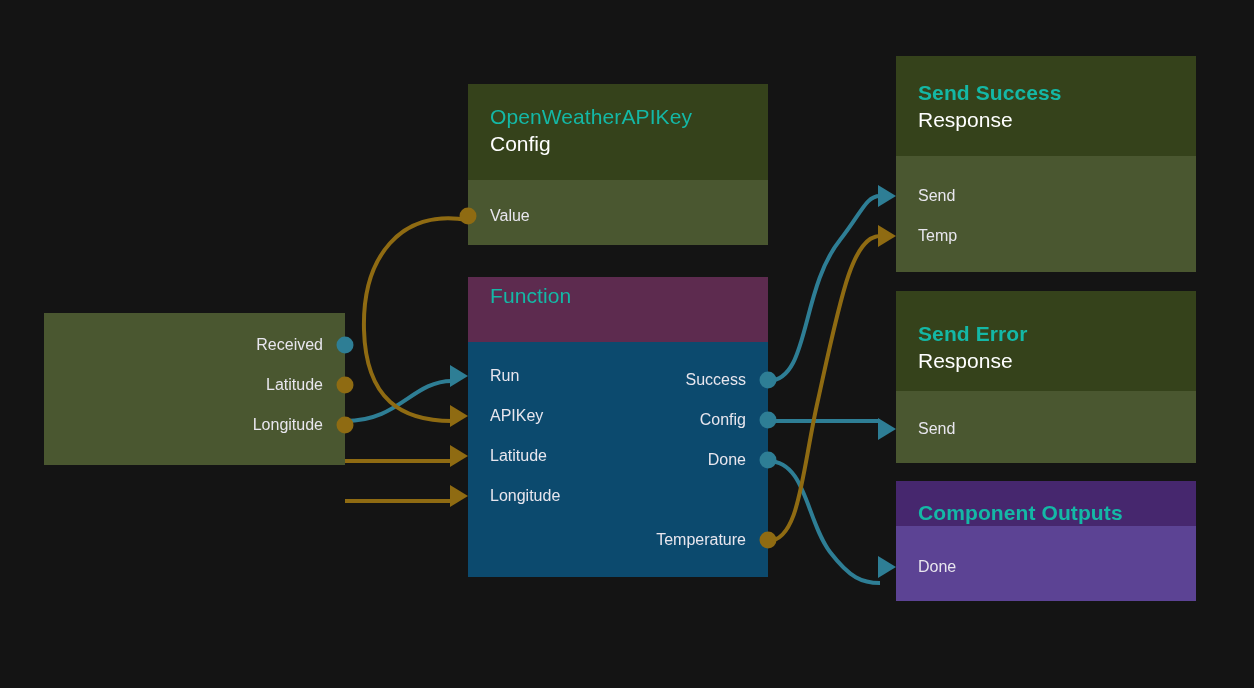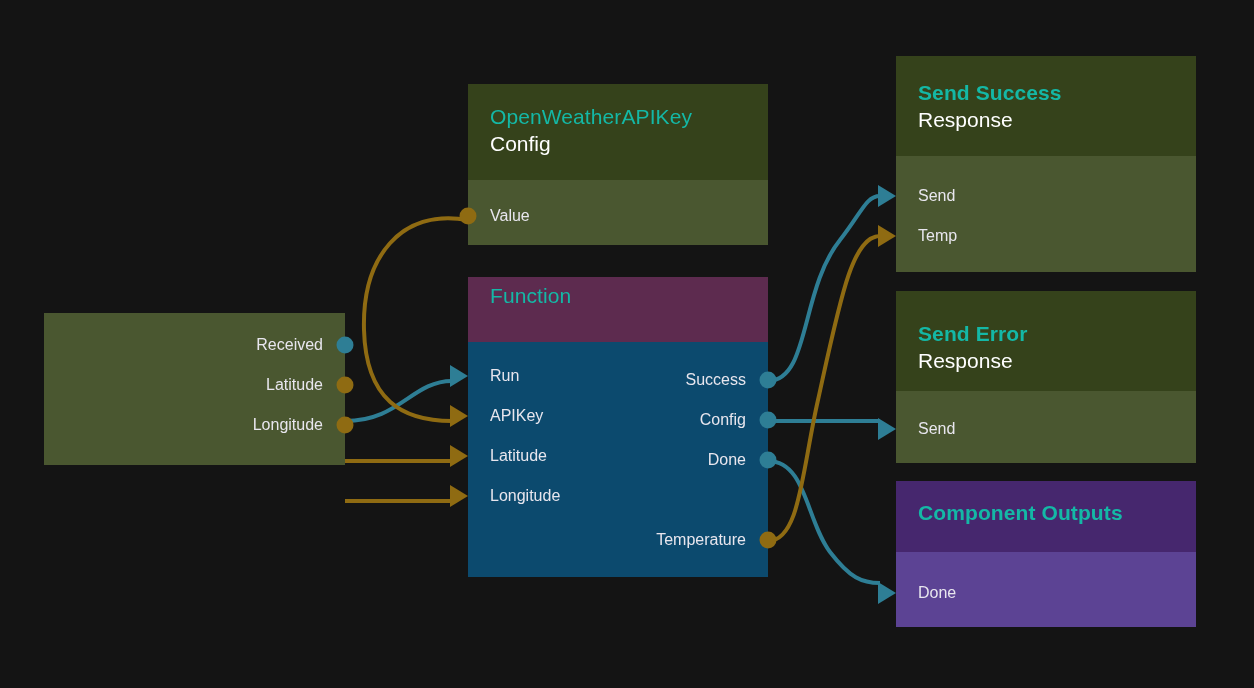--- a/index.html
+++ b/index.html
@@ -246,21 +246,21 @@
     </div>
     <div class="node-body" style="height:72px; padding-top:18px;">
       <div class="port-row in">
         <span class="marker arrow left" style="border-left-color:#2e7e95;"></span>
         <span class="port-label">Send</span>
       </div>
     </div>
   </div>
 
   <div class="node theme-violet" style="left:896px; top:481px; width:300px;">
-    <div class="node-header" style="height:71px; padding-top:19px;">
+    <div class="node-header" style="height:45px; padding-top:19px;">
       <div class="node-title">Component Outputs</div>
     </div>
     <div class="node-body" style="height:75px; padding-top:21px;">
       <div class="port-row in">
         <span class="marker arrow left" style="border-left-color:#2e7e95;"></span>
         <span class="port-label">Done</span>
       </div>
     </div>
   </div>
 

